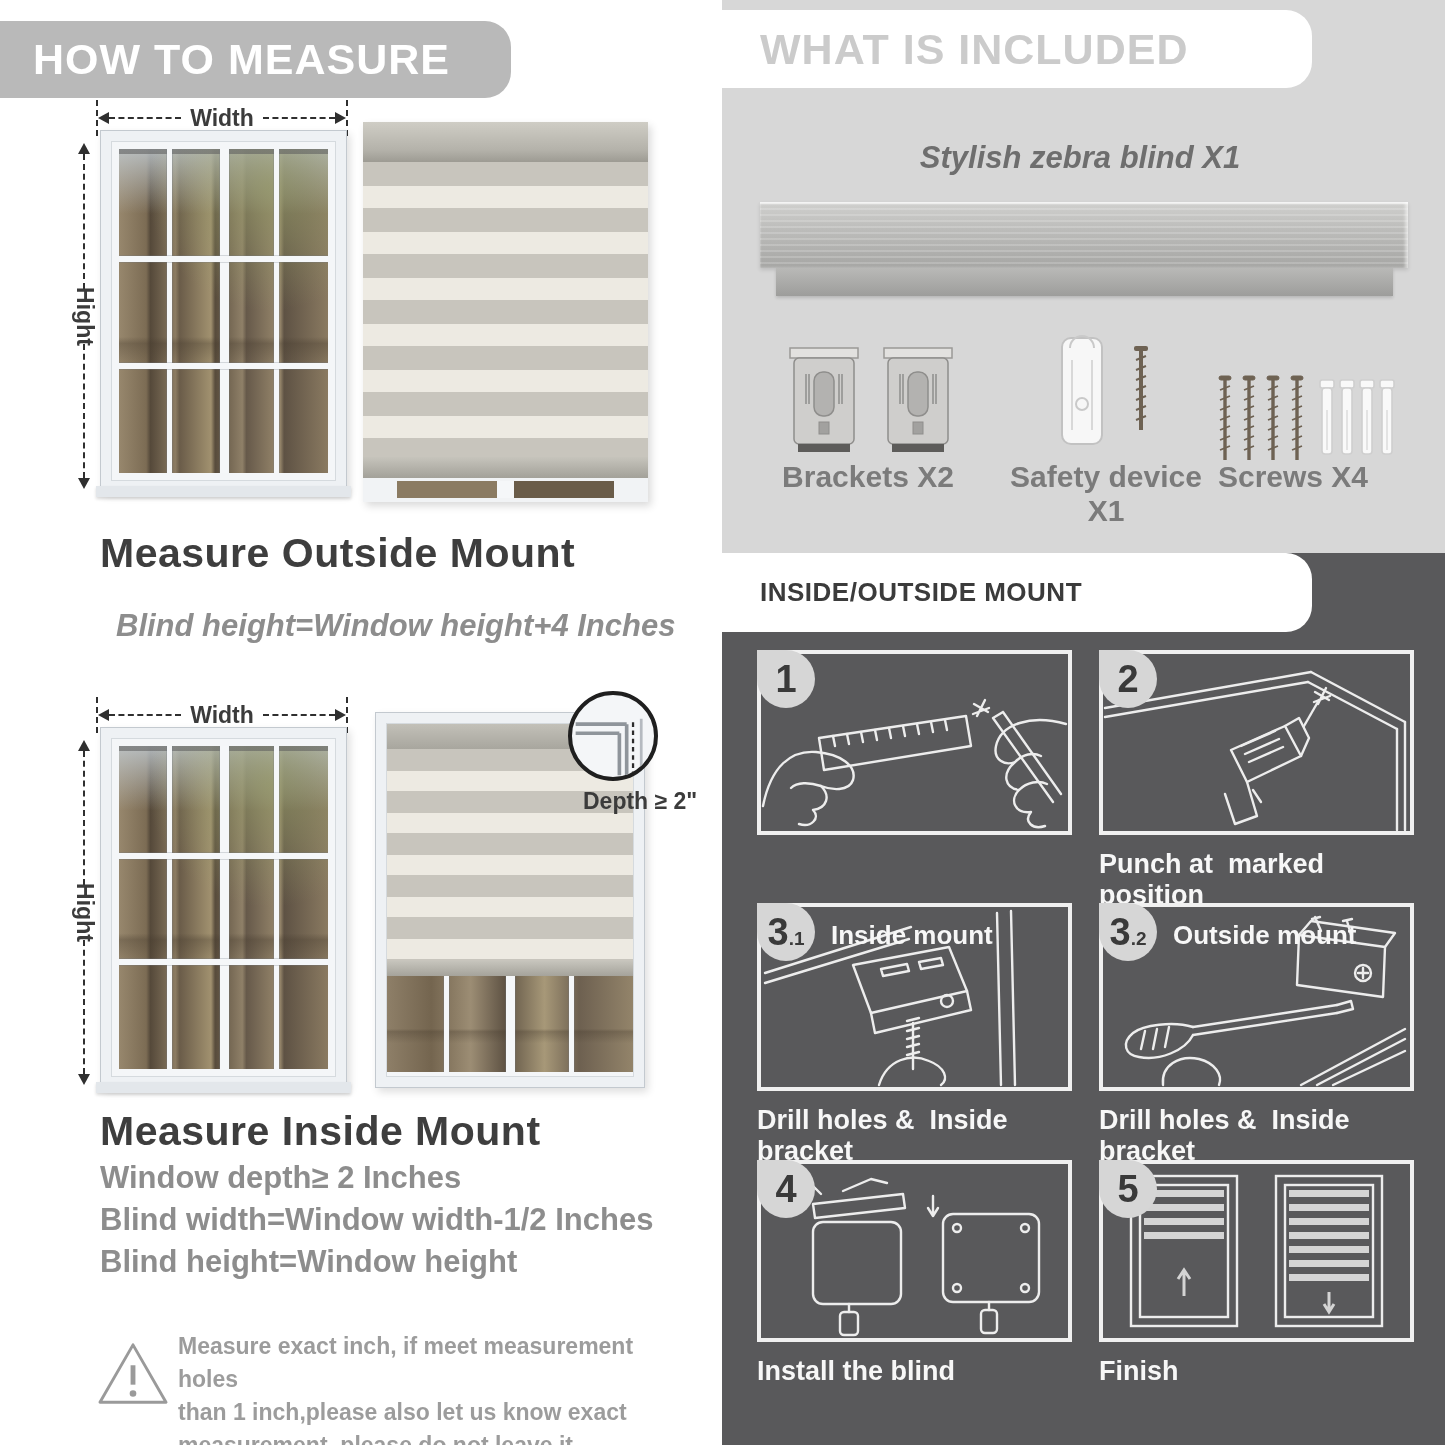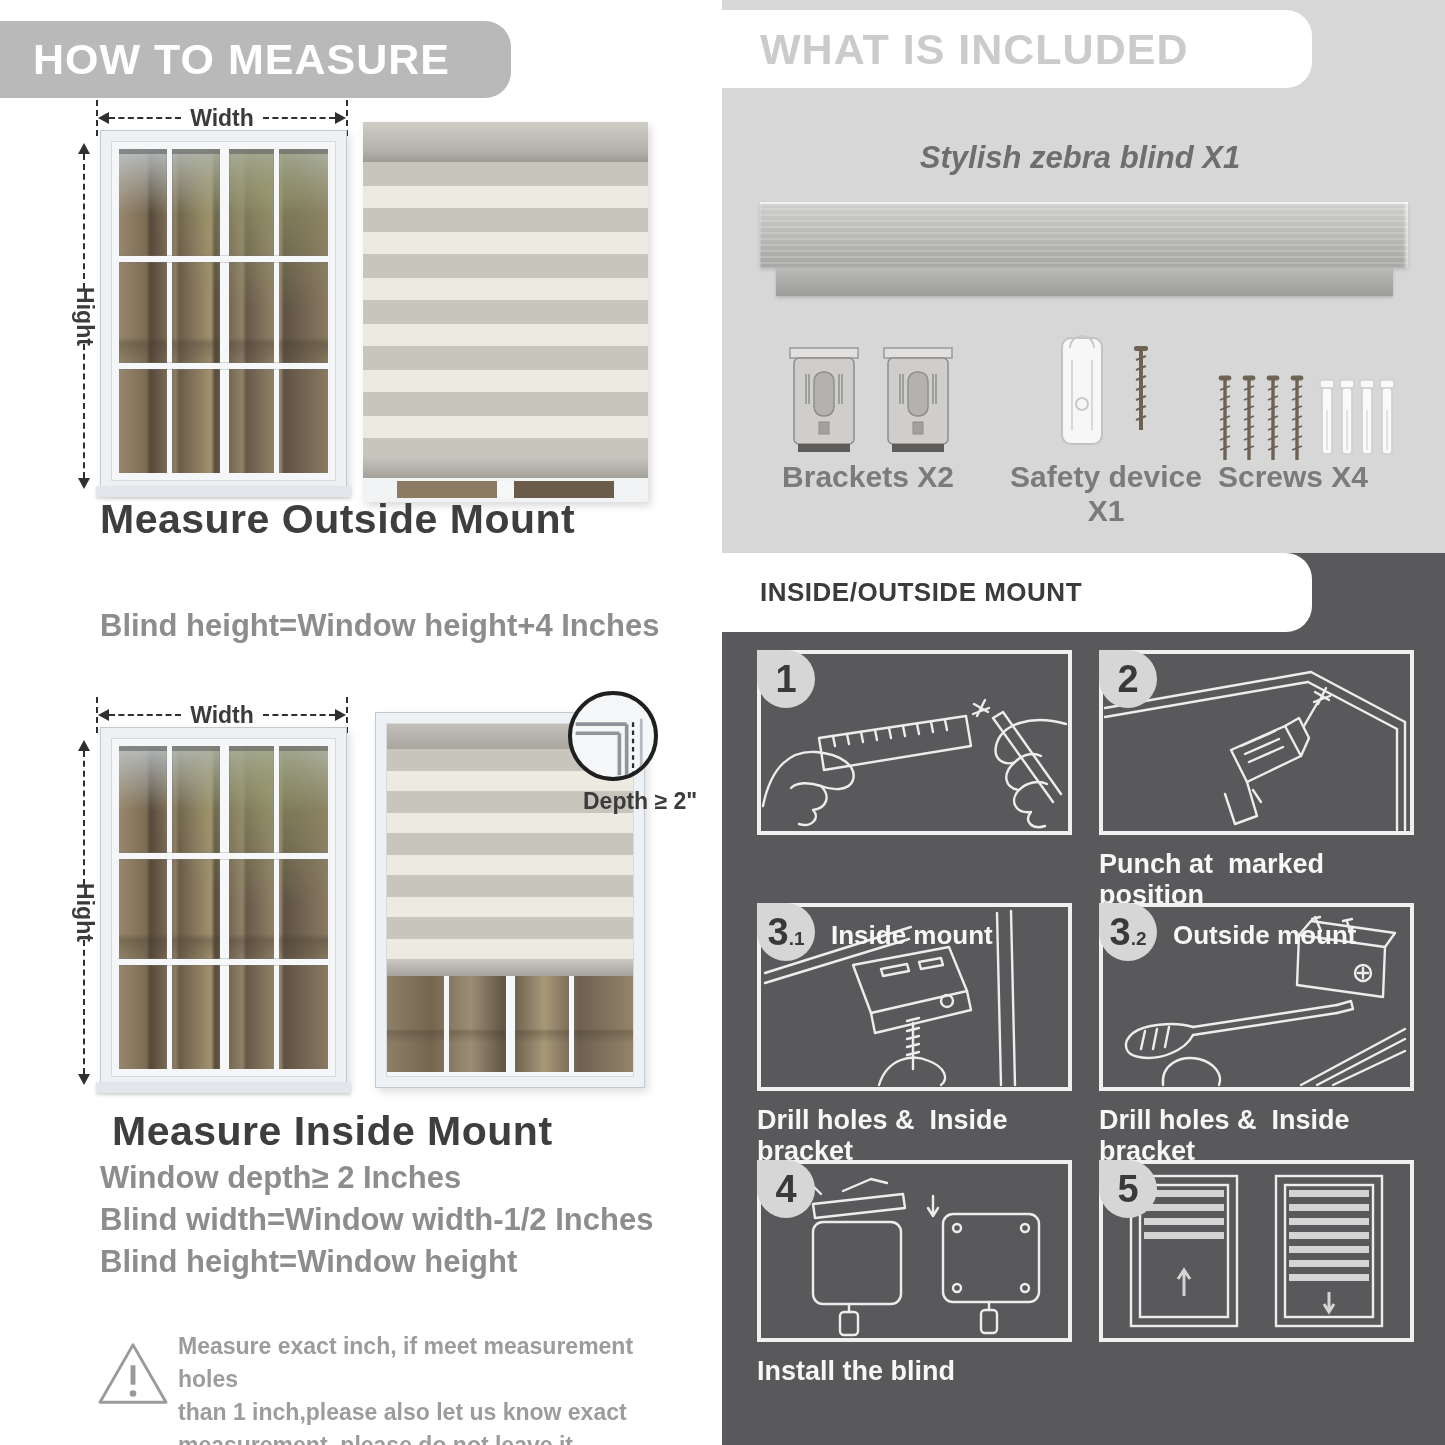--- a/index.html
+++ b/index.html
@@ -70,24 +70,24 @@
   .harrow .lbl { font-size:23px; transform:rotate(90deg); white-space:nowrap; padding:14px 0; }
   .ah.u { border-left:6px solid transparent; border-right:6px solid transparent; border-bottom:11px solid #2f2f2f; }
   .ah.d { border-left:6px solid transparent; border-right:6px solid transparent; border-top:11px solid #2f2f2f; }
 
   .depth-circle { left:568px; top:691px; width:90px; height:90px; border-radius:50%;
     border:4px solid #1f1f1f; background:#f4f6f8; z-index:6; overflow:hidden; }
   .depth-label { left:583px; top:788px; font-size:23px; font-weight:bold; color:#3b3b3b; }
 
   .h-dark { font-size:41px; font-weight:bold; color:#3e3e3e; letter-spacing:.5px; }
   .t-gray { font-size:31px; font-weight:bold; color:#8d8d8d; }
-  .h-out { left:100px; top:496px; }
+  .h-out { left:100px; top:530px; }
   .l-out1 { left:100px; top:566px; }
-  .l-out2 { left:100px; top:608px; }
-  .h-in  { left:112px; top:1108px; }
+  .l-out2 { left:116px; top:608px;font-style:italic; }
+  .h-in  { left:100px; top:1108px; }
   .l-in1 { left:100px; top:1160px; }
   .l-in2 { left:100px; top:1202px; }
   .l-in3 { left:100px; top:1244px; }
 
   .warn-tri { left:96px; top:1340px; width:74px; height:68px; }
   .warn-text { left:178px; top:1330px; width:470px; font-size:23px; line-height:33px;
     color:#9c9c9c; font-weight:bold; }
 
   
   .right-top { left:722px; top:0; width:723px; height:553px; background:#d7d7d7; }
@@ -504,15 +504,16 @@
             <rect x="186" y="40" width="80" height="7"></rect>
           <rect x="186" y="54" width="80" height="7"></rect>
             <rect x="186" y="68" width="80" height="7"></rect>
           <rect x="186" y="82" width="80" height="7"></rect>
             <rect x="186" y="96" width="80" height="7"></rect>
           <rect x="186" y="110" width="80" height="7"></rect>
         </g>
         <path d="M226,128 V148 m-5,-8 l5,8 l5,-8" stroke="#d4d4d4" stroke-width="3" fill="none"></path>
       </svg>
     </div>
+    <div class="caption">Finish</div>
   </div>
 
 </div>
 
 </body></html>

